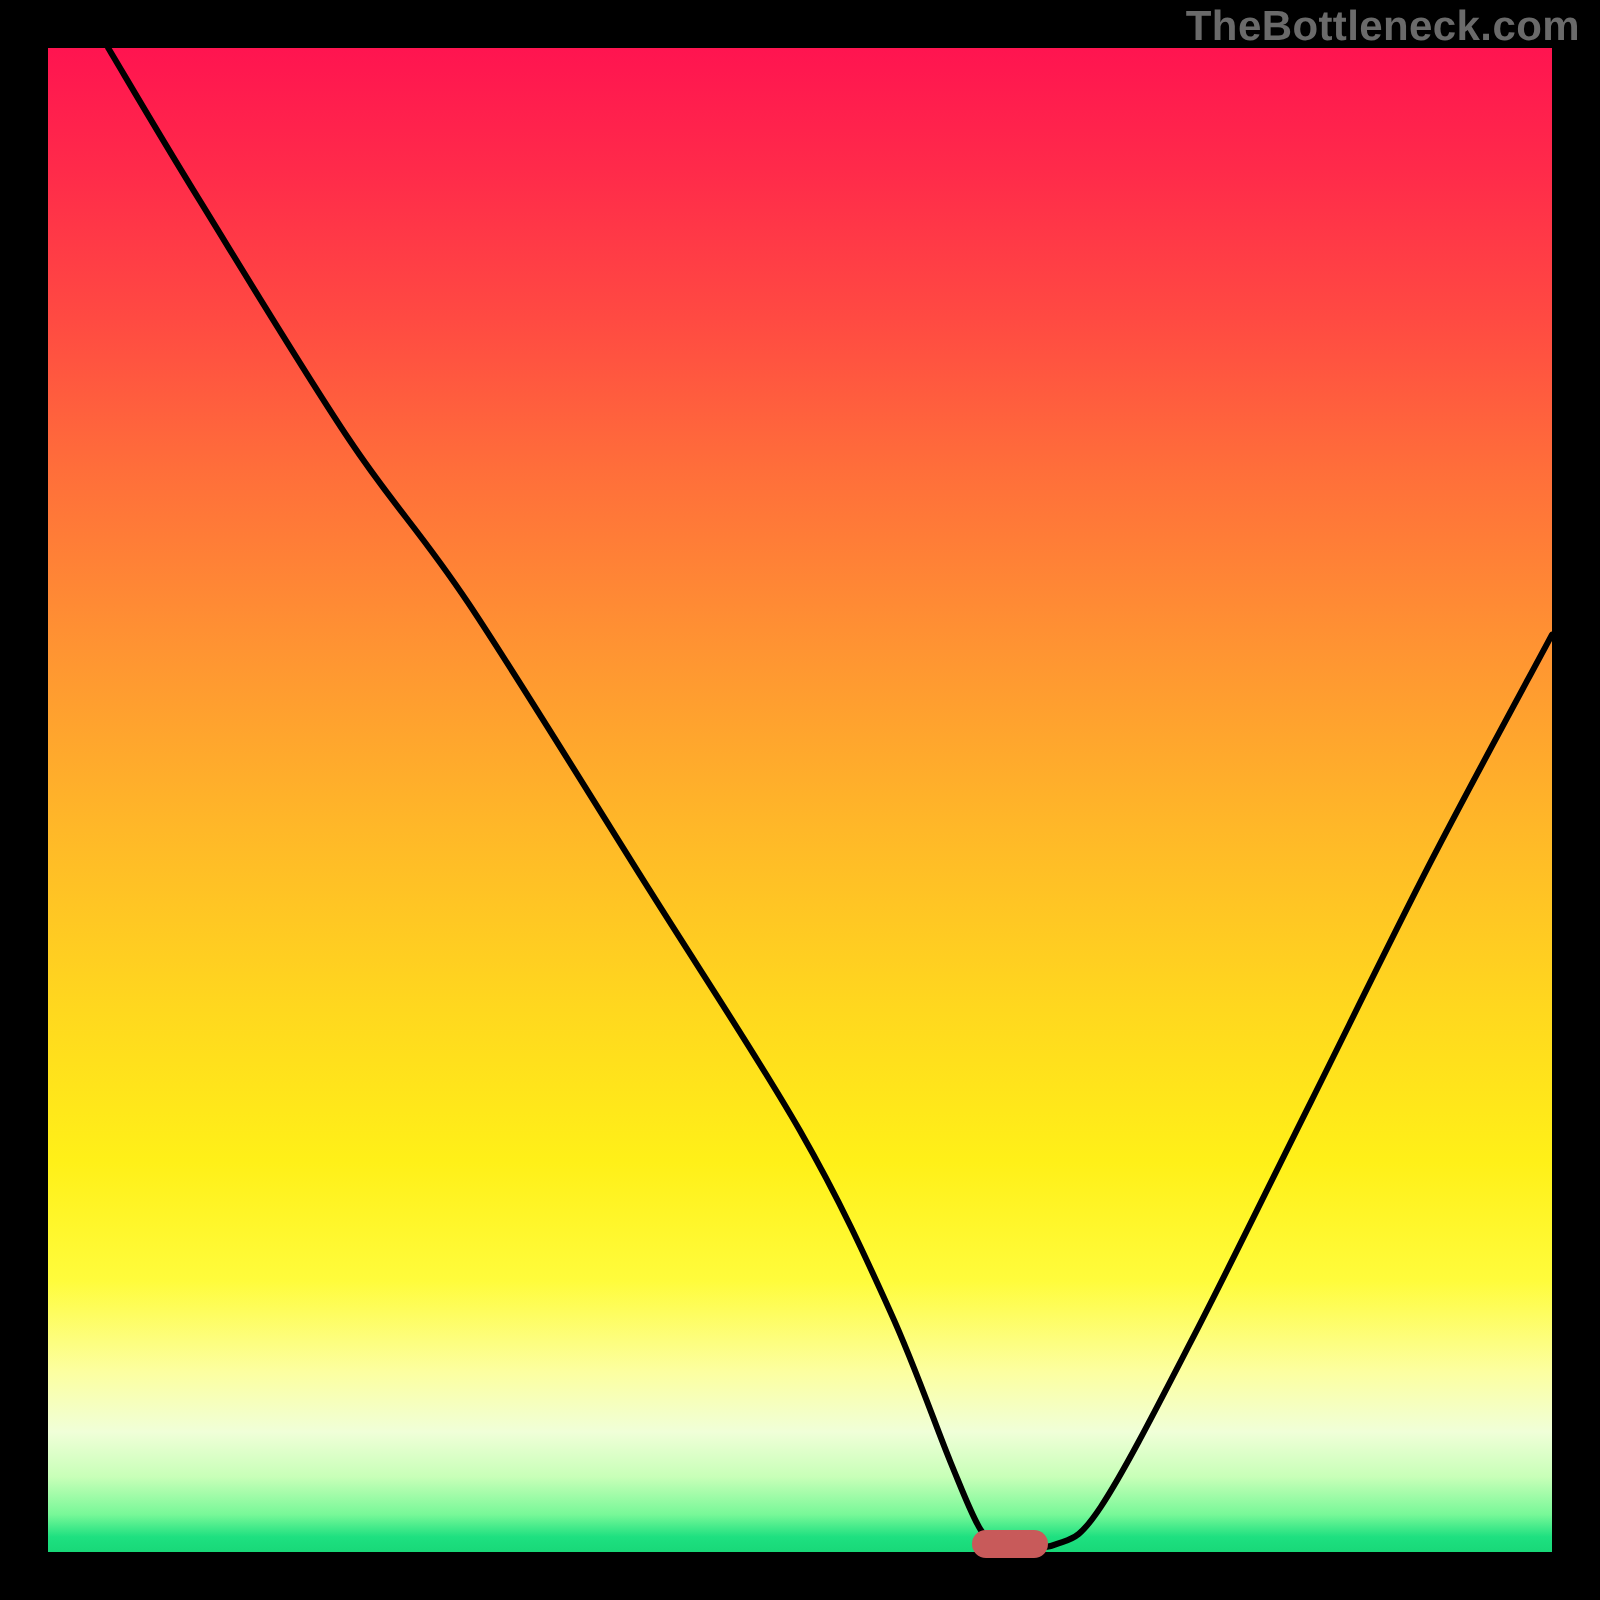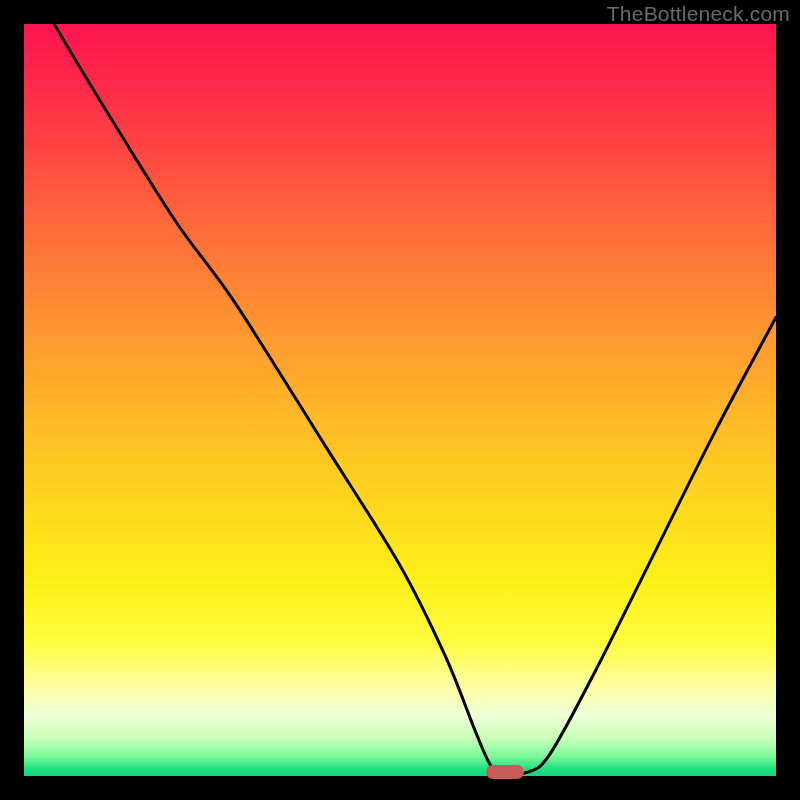--- a/index.html
+++ b/index.html
@@ -41,21 +41,21 @@
       #1ee080 99%,
       #18d878 100%
     );
   }
   .watermark {
     position: absolute;
     top: 2px;
     right: 10px;
     font-family: Arial, Helvetica, sans-serif;
     font-size: 21px;
-    font-weight: 400;
+    font-weight: 700;
     color: #6a6a6a;
     letter-spacing: 0.2px;
     user-select: none;
   }
   svg.curve {
     position: absolute;
     top: 0;
     left: 0;
     width: 752px;
     height: 752px;

